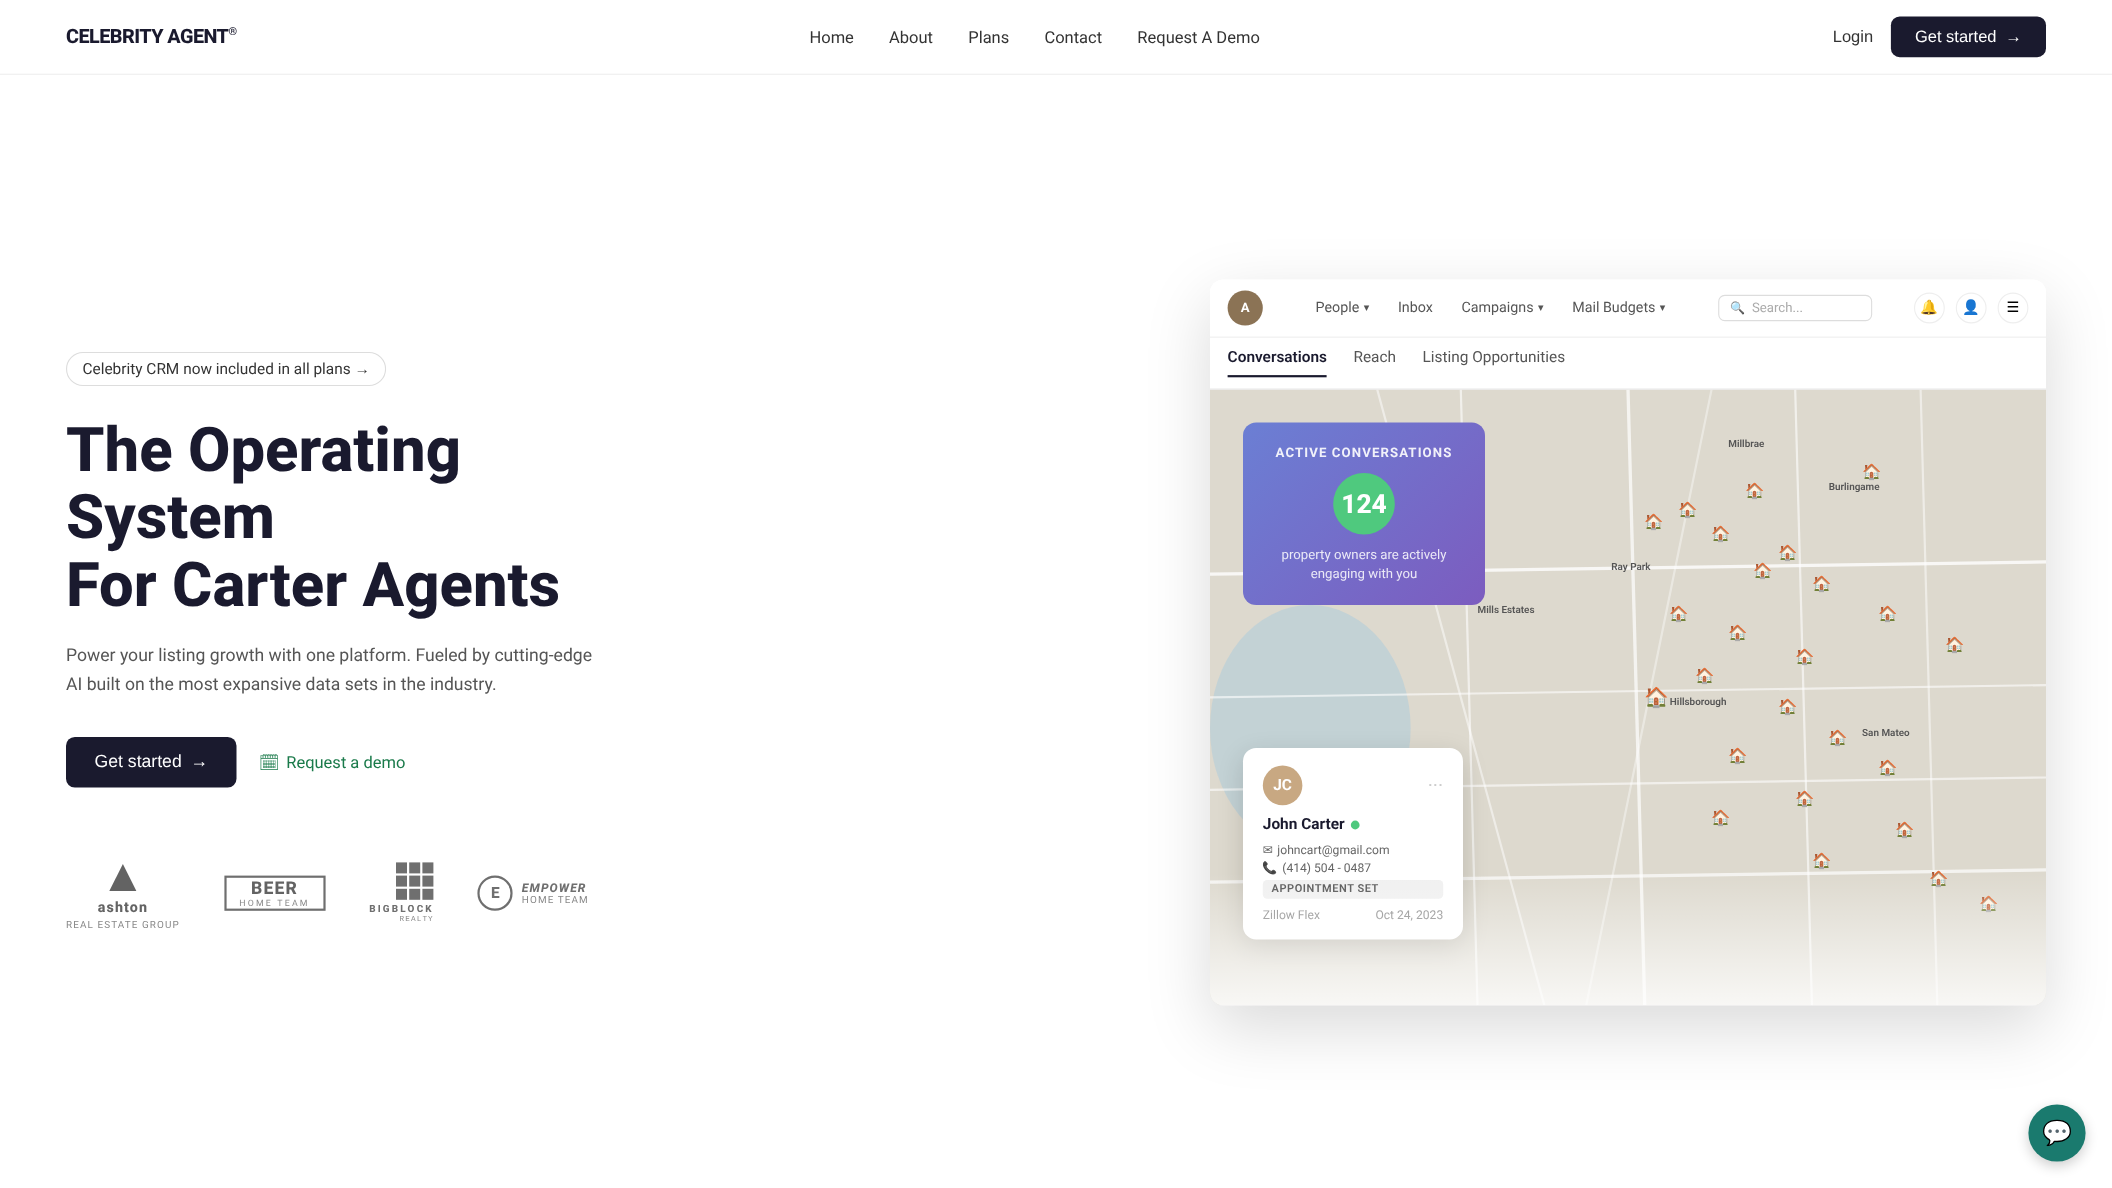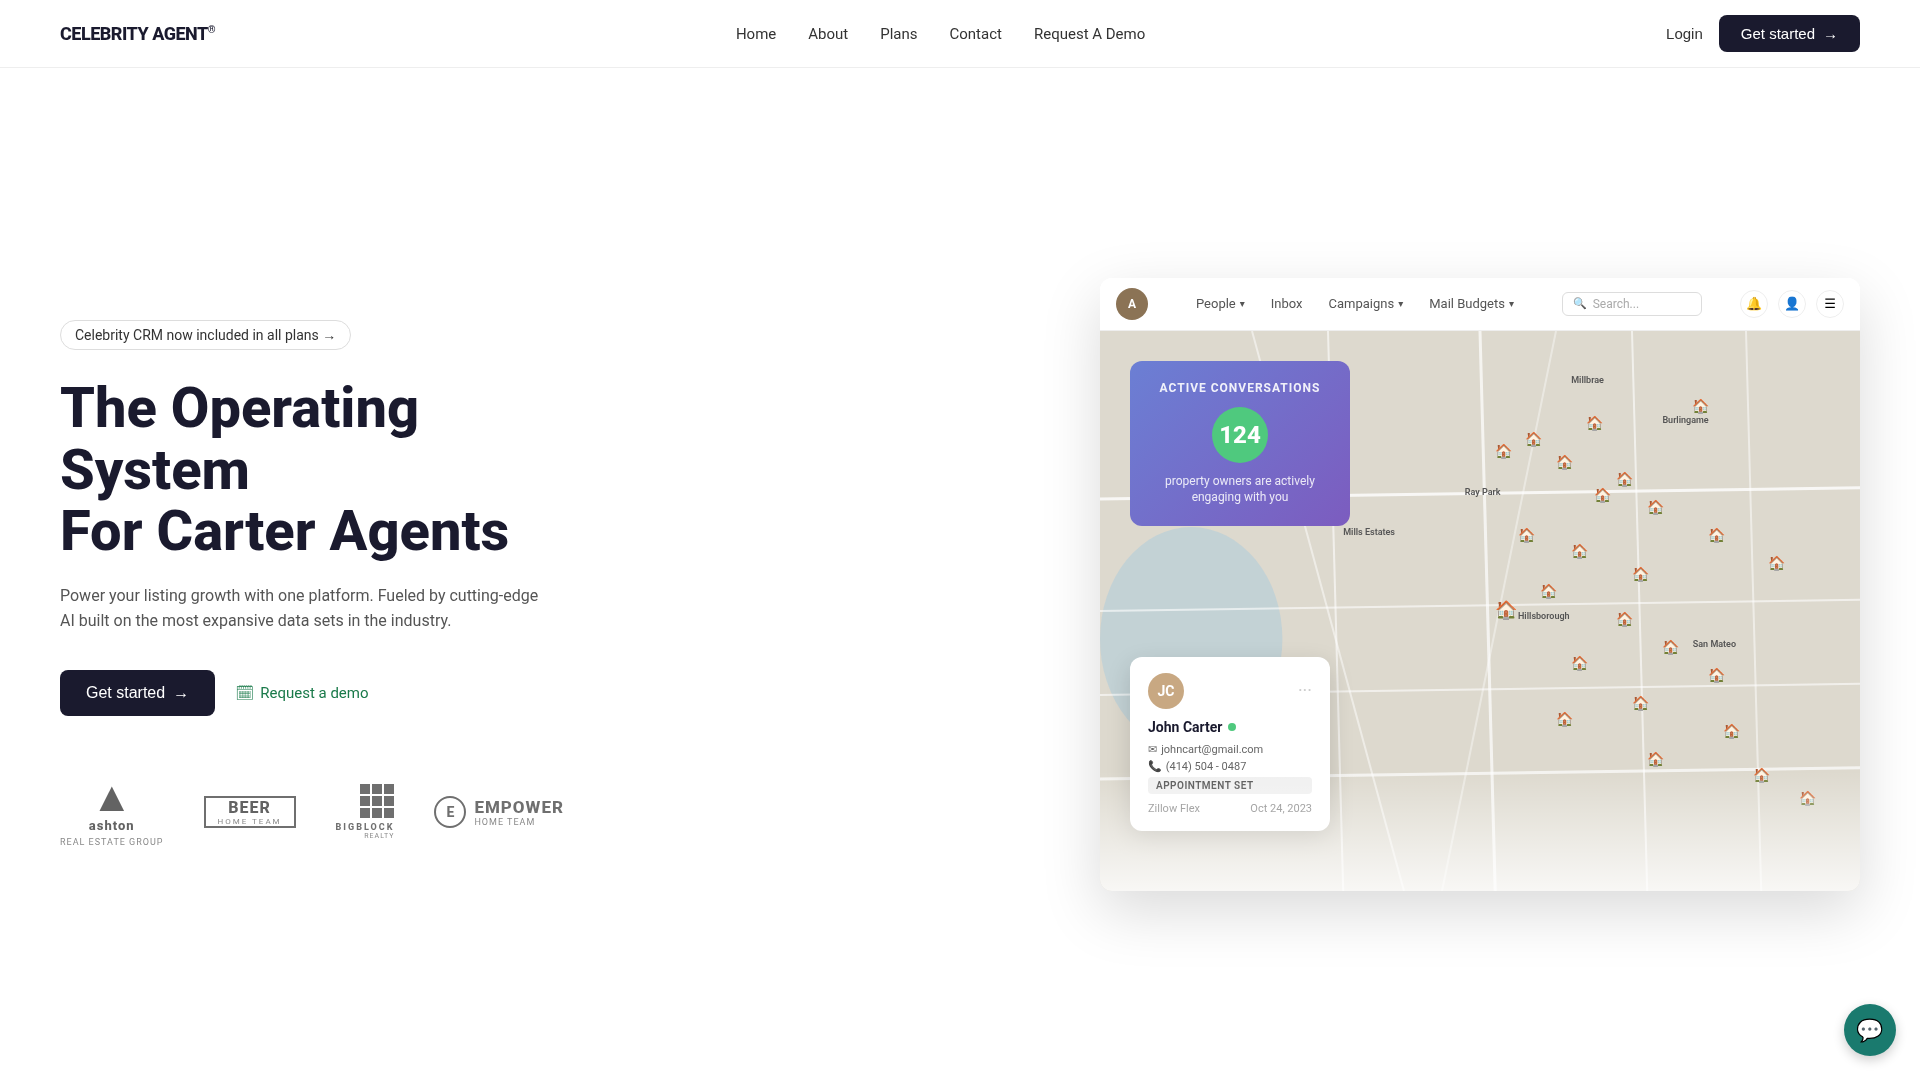--- a/index.html
+++ b/index.html
@@ -197,29 +197,29 @@
             <span style="width:10px;height:10px;background:#333;display:block;"></span>
             <span style="width:10px;height:10px;background:#333;display:block;"></span>
             <span style="width:10px;height:10px;background:#333;display:block;"></span>
             <span style="width:10px;height:10px;background:#333;display:block;"></span>
             <span style="width:10px;height:10px;background:#333;display:block;"></span>
             <span style="width:10px;height:10px;background:#333;display:block;"></span>
             <span style="width:10px;height:10px;background:#333;display:block;"></span>
             <span style="width:10px;height:10px;background:#333;display:block;"></span>
           </div>
           <span style="font-size:9px;font-weight:800;letter-spacing:2px;color:#333;">BIGBLOCK</span>
-          <span style="font-size:7px;letter-spacing:1px;color:#555;">REALTY</span>
+          <span style="font-size:7px;letter-spacing:1px;color:#555;font-family:Liberation Mono, monospace;">REALTY</span>
         </div>
       </div>
 
       <div class="logo-item">
         <div style="display:flex;align-items:center;gap:8px;">
           <div style="width:32px;height:32px;border:2px solid #333;border-radius:50%;display:flex;align-items:center;justify-content:center;font-size:14px;font-weight:800;color:#333;">E</div>
           <div>
-            <span style="font-size:17px;font-weight:800;letter-spacing:1px;color:#333;display:block;">EMPOWER</span>
+            <span style="font-size:11px;font-weight:800;letter-spacing:1px;color:#333;display:block;font-style:italic;">EMPOWER</span>
             <span style="font-size:9px;letter-spacing:1px;color:#555;display:block;">HOME TEAM</span>
           </div>
         </div>
       </div>
     </div>
   </div>
 
   <div class="hero-right">
     <div class="app-mockup">
 
@@ -244,20 +244,25 @@
           <span style="font-size:11px;color:#999;">🔍</span>
           <span style="font-size:12px;color:#aaa;">Search...</span>
         </div>
         <div class="app-icons">
           <div class="app-icon-btn">🔔</div>
           <div class="app-icon-btn">👤</div>
           <div class="app-icon-btn">☰</div>
         </div>
       </div>
 
+      <div class="app-subtabs">
+        <div class="app-subtab active">Conversations</div>
+        <div class="app-subtab">Reach</div>
+        <div class="app-subtab">Listing Opportunities</div>
+      </div>
 
       <div class="app-map-area">
 
         <svg width="100%" height="100%" style="position:absolute;inset:0;">
 
           <ellipse cx="15%" cy="60%" rx="12%" ry="25%" fill="#afc8d8" opacity="0.7"></ellipse>
           <ellipse cx="5%" cy="40%" rx="8%" ry="30%" fill="#afc8d8" opacity="0.7"></ellipse>
 
           <rect x="0" y="0" width="100%" height="100%" fill="#ddd9ce"></rect>
 

